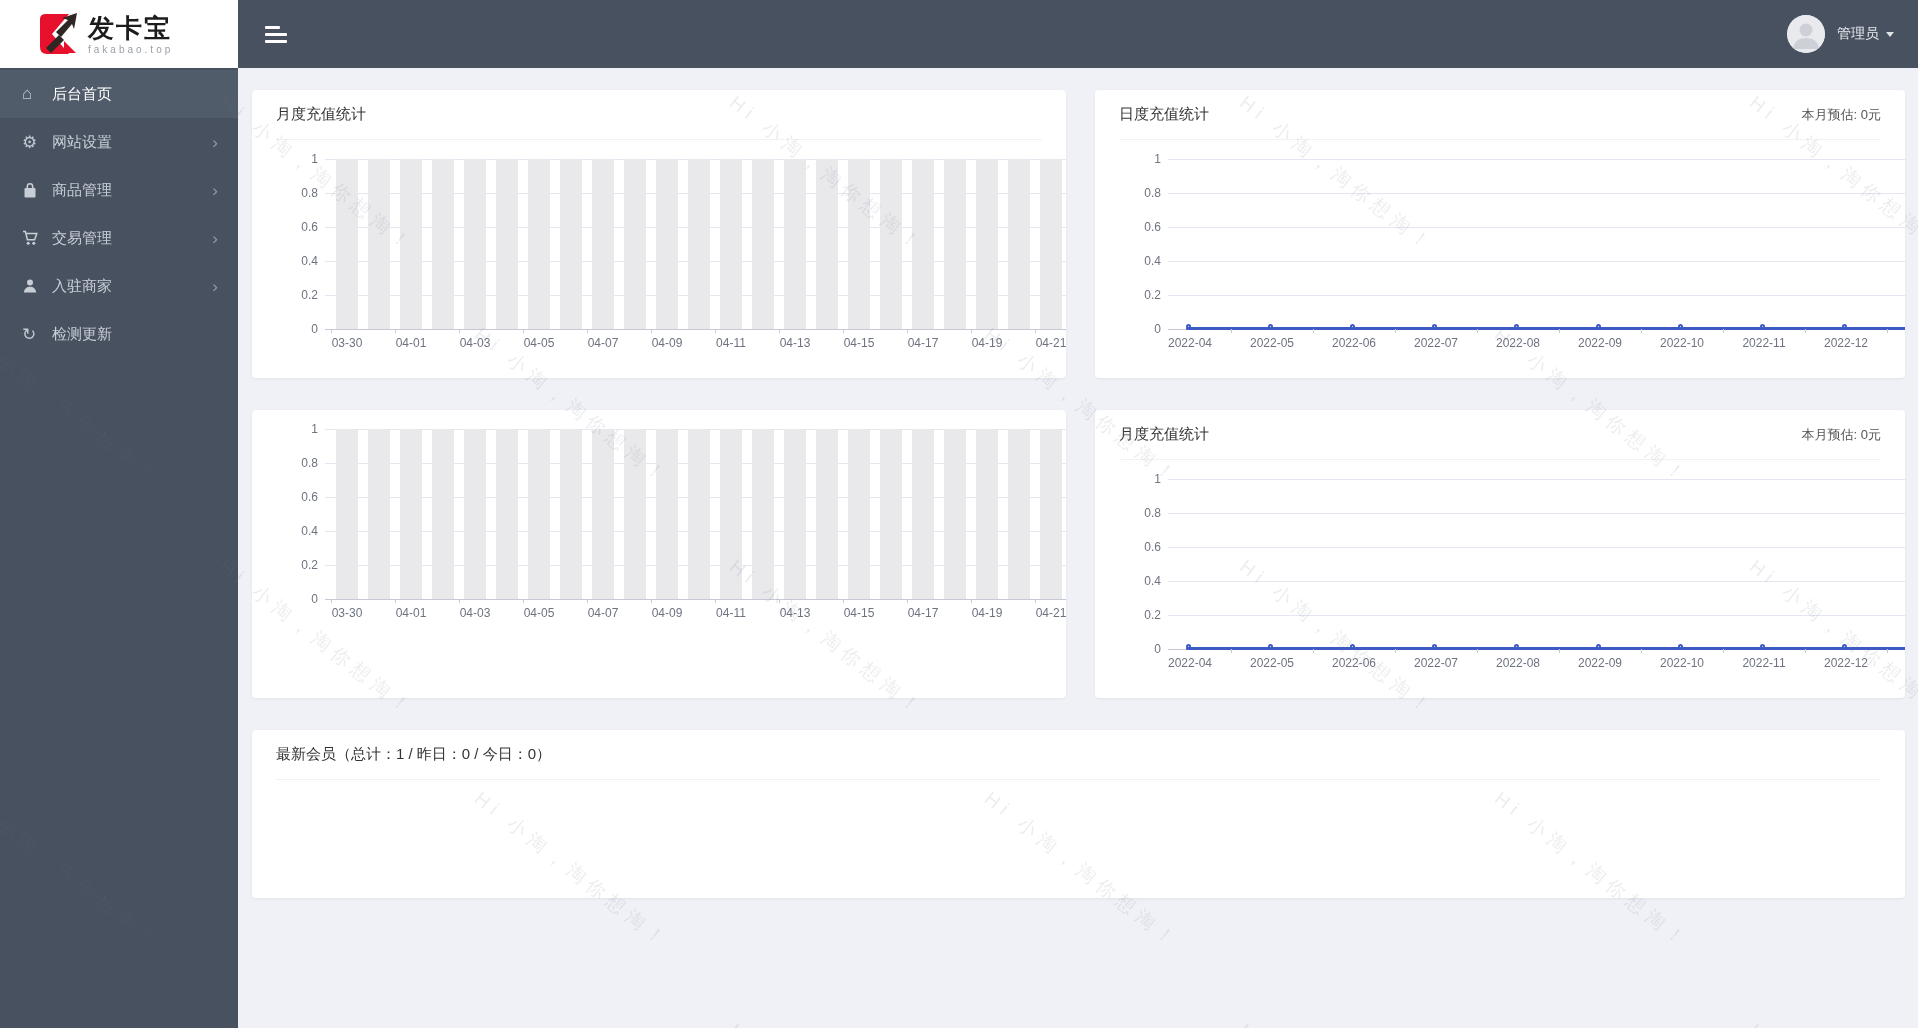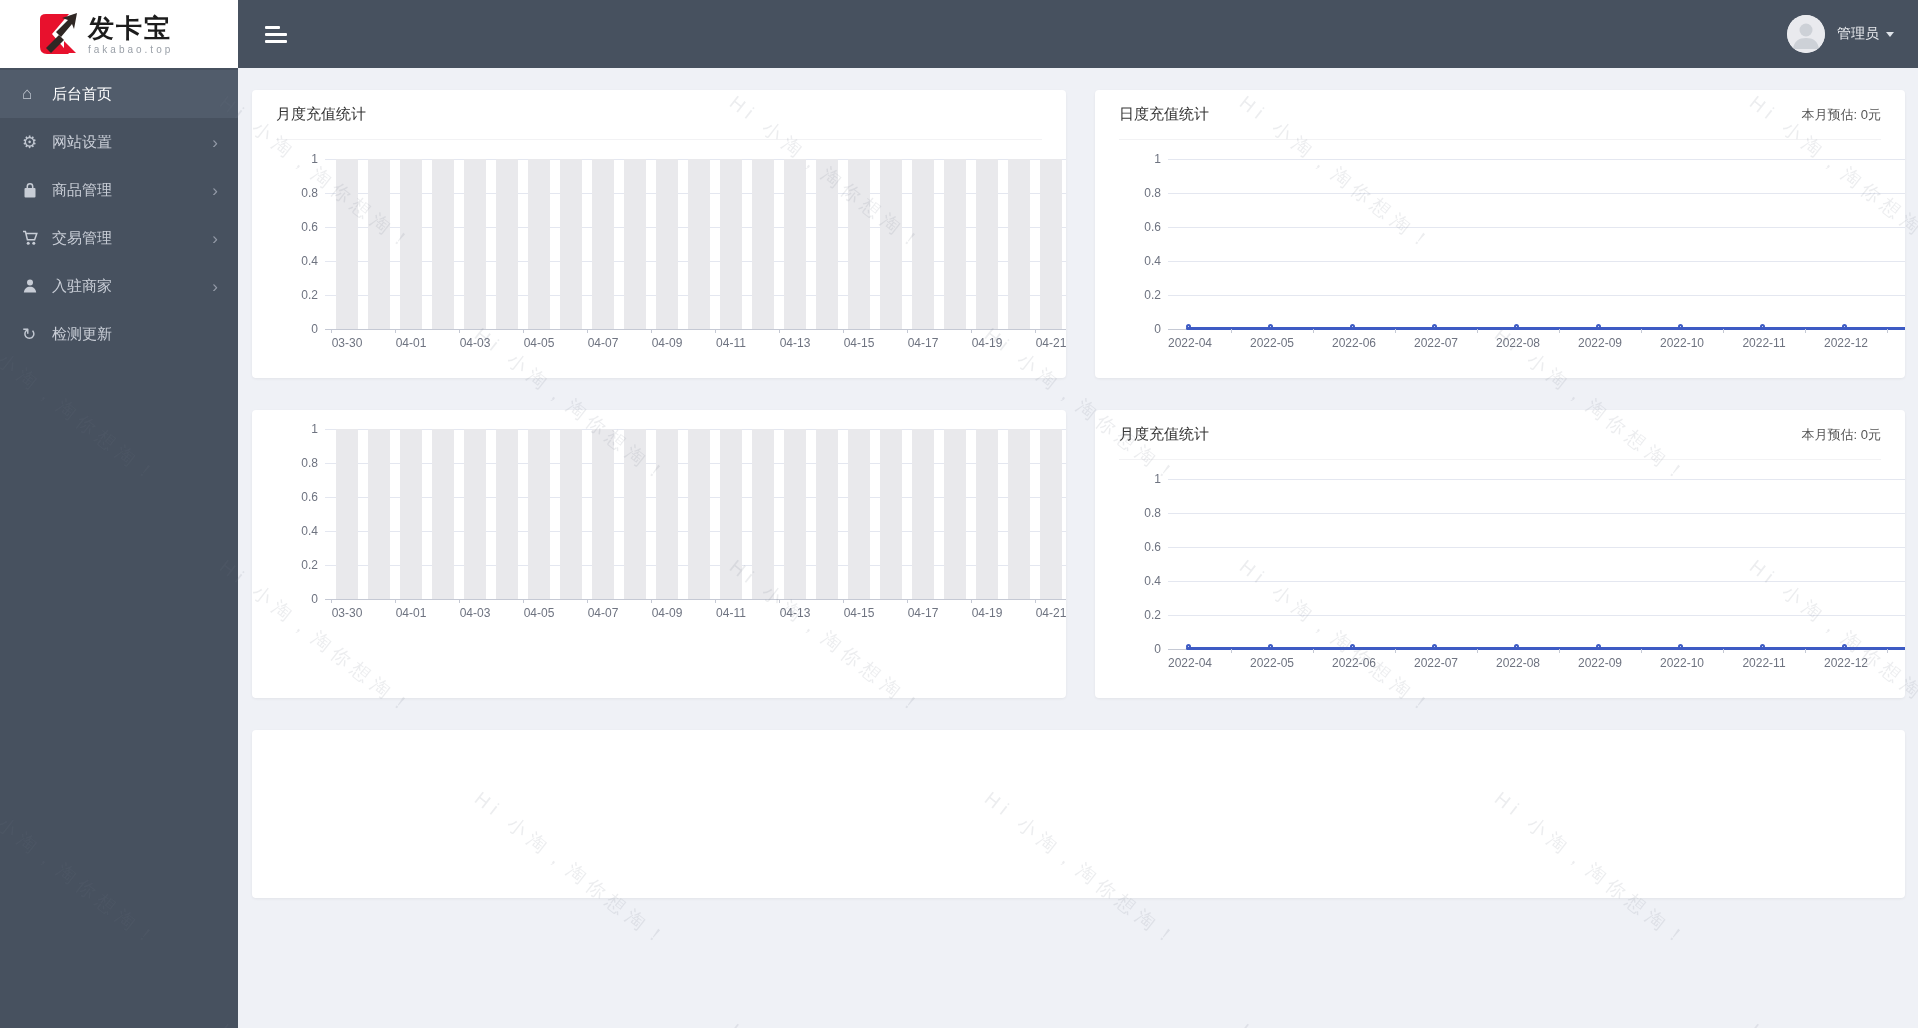--- a/index.html
+++ b/index.html
@@ -388,20 +388,23 @@
           <div class="tick" style="left: 631px;"></div>
           <div class="marker" style="left: 667.5px; border-color: rgb(62, 91, 196);"></div>
           <div class="xlab" style="left: 632px;">2022-12</div>
           <div class="tick" style="left: 713px;"></div>
           <div class="xlab" style="left: 714px;">2023-01</div>
         </div>
       </div>
   </section>
 
   <section class="card member-card">
+    <div class="card-head">
+      <span class="card-title">最新会员（总计：1 / 昨日：0 / 今日：0）</span>
+    </div>
   </section>
 
 </main>
 
 <div class="wm-layer">
     <div class="wm" style="left: 230px; top: 90px;">Hi 小淘，淘你想淘！</div>
     <div class="wm" style="left: 740px; top: 90px;">Hi 小淘，淘你想淘！</div>
     <div class="wm" style="left: 1250px; top: 90px;">Hi 小淘，淘你想淘！</div>
     <div class="wm" style="left: 1760px; top: 90px;">Hi 小淘，淘你想淘！</div>
     <div class="wm" style="left: -25px; top: 322px;">Hi 小淘，淘你想淘！</div>

